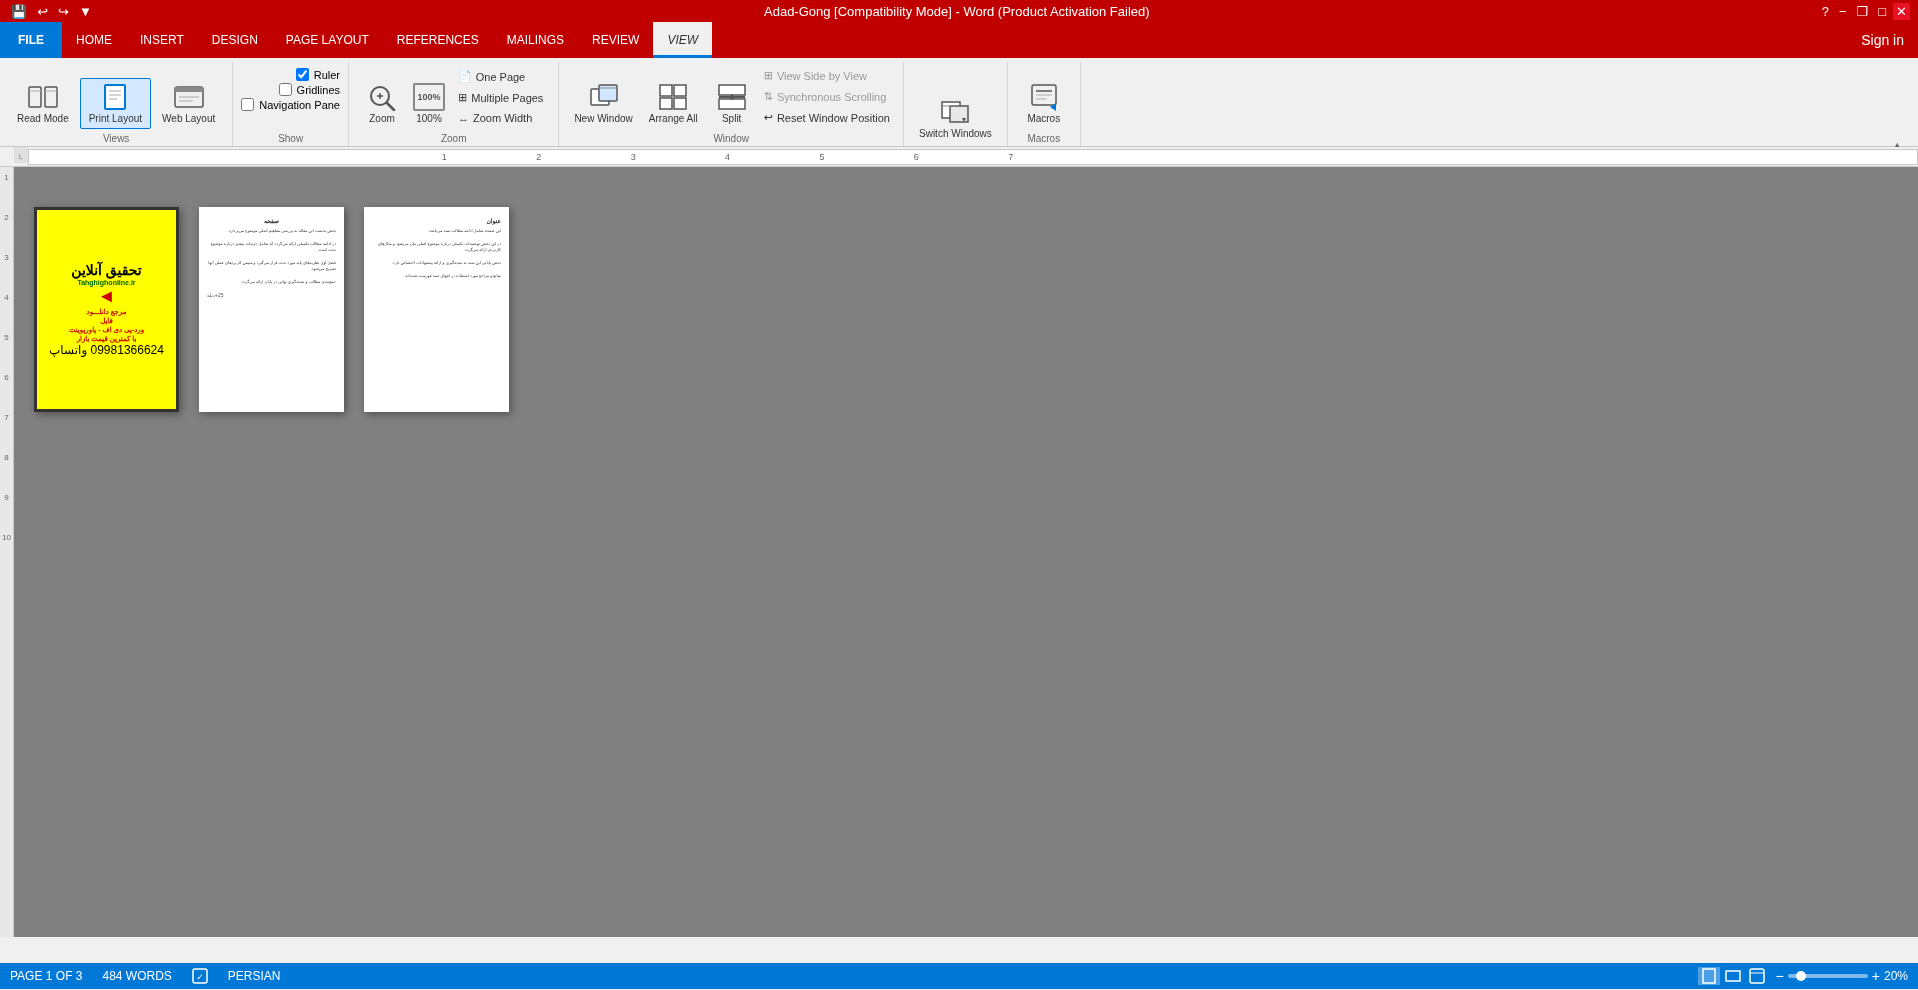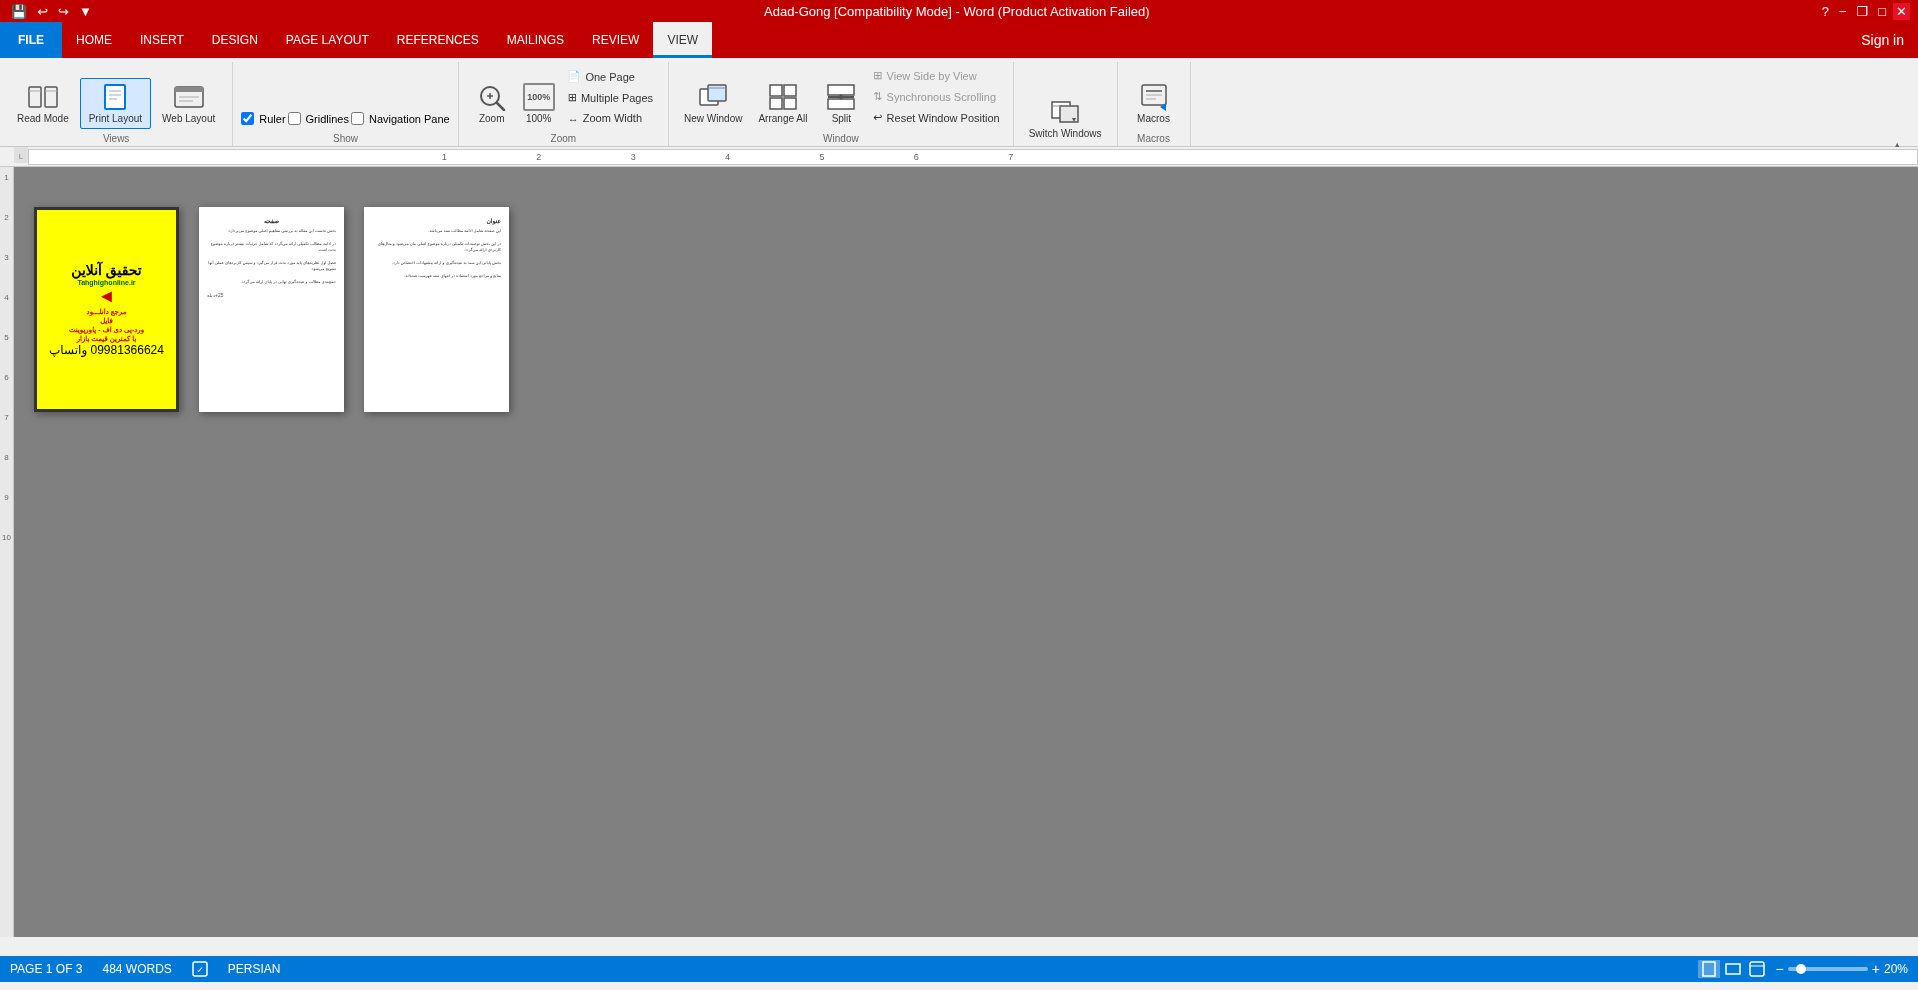--- a/index.html
+++ b/index.html
@@ -38,20 +38,21 @@
     .tab-item.file-tab {
       background: #c00000;
       border: none;
       font-weight: bold;
       background: #0078d7;
       padding: 6px 18px;
     }
     .tab-item.active {
       background: #f0f0f0;
       color: #333;
+      font-style: italic;
     }
     .tab-item.active::after {
       content: '';
       position: absolute;
       bottom: 0; left: 0; right: 0;
       height: 3px;
       background: #0078d7;
     }
     #signin { margin-left: auto; padding: 6px 14px; color: white; font-size: 14px; cursor: pointer; height: 36px; display: flex; align-items: center; }
 
@@ -279,21 +280,21 @@
     #status-bar {
       background: #0078d7;
       color: white;
       height: 26px;
       display: flex;
       align-items: center;
       padding: 0 10px;
       font-size: 12px;
       gap: 20px;
       position: fixed;
-      bottom: 8px;
+      bottom: 1px;
       left: 0;
       right: 0;
     }
     .status-item { display: flex; align-items: center; gap: 4px; cursor: pointer; }
     .status-right { margin-left: auto; display: flex; align-items: center; gap: 8px; }
     .view-mode-btns { display: flex; gap: 2px; }
     .view-mode-btn {
       width: 22px; height: 18px; background: transparent;
       border: none; color: white; cursor: pointer; display: flex;
       align-items: center; justify-content: center; font-size: 12px;
@@ -395,21 +396,21 @@
             <line x1="6" y1="18" x2="20" y2="18" stroke="#aaa" stroke-width="1"></line>
           </svg>
         </div>
         <span>Web Layout</span>
       </div>
     </div>
     <div class="ribbon-group-label">Views</div>
   </div>
 
   <div class="ribbon-group">
-    <div class="ribbon-controls" style="flex-direction:row; gap:2px; padding:4px 0;">
+    <div class="ribbon-controls" style="flex-direction:column; gap:2px; padding:4px 0;">
       <label class="check-item">
         <input type="checkbox" checked="" style="">
         <span>Ruler</span>
       </label>
       <label class="check-item">
         <input type="checkbox" style="">
         <span>Gridlines</span>
       </label>
       <label class="check-item">
         <input type="checkbox" style="">

